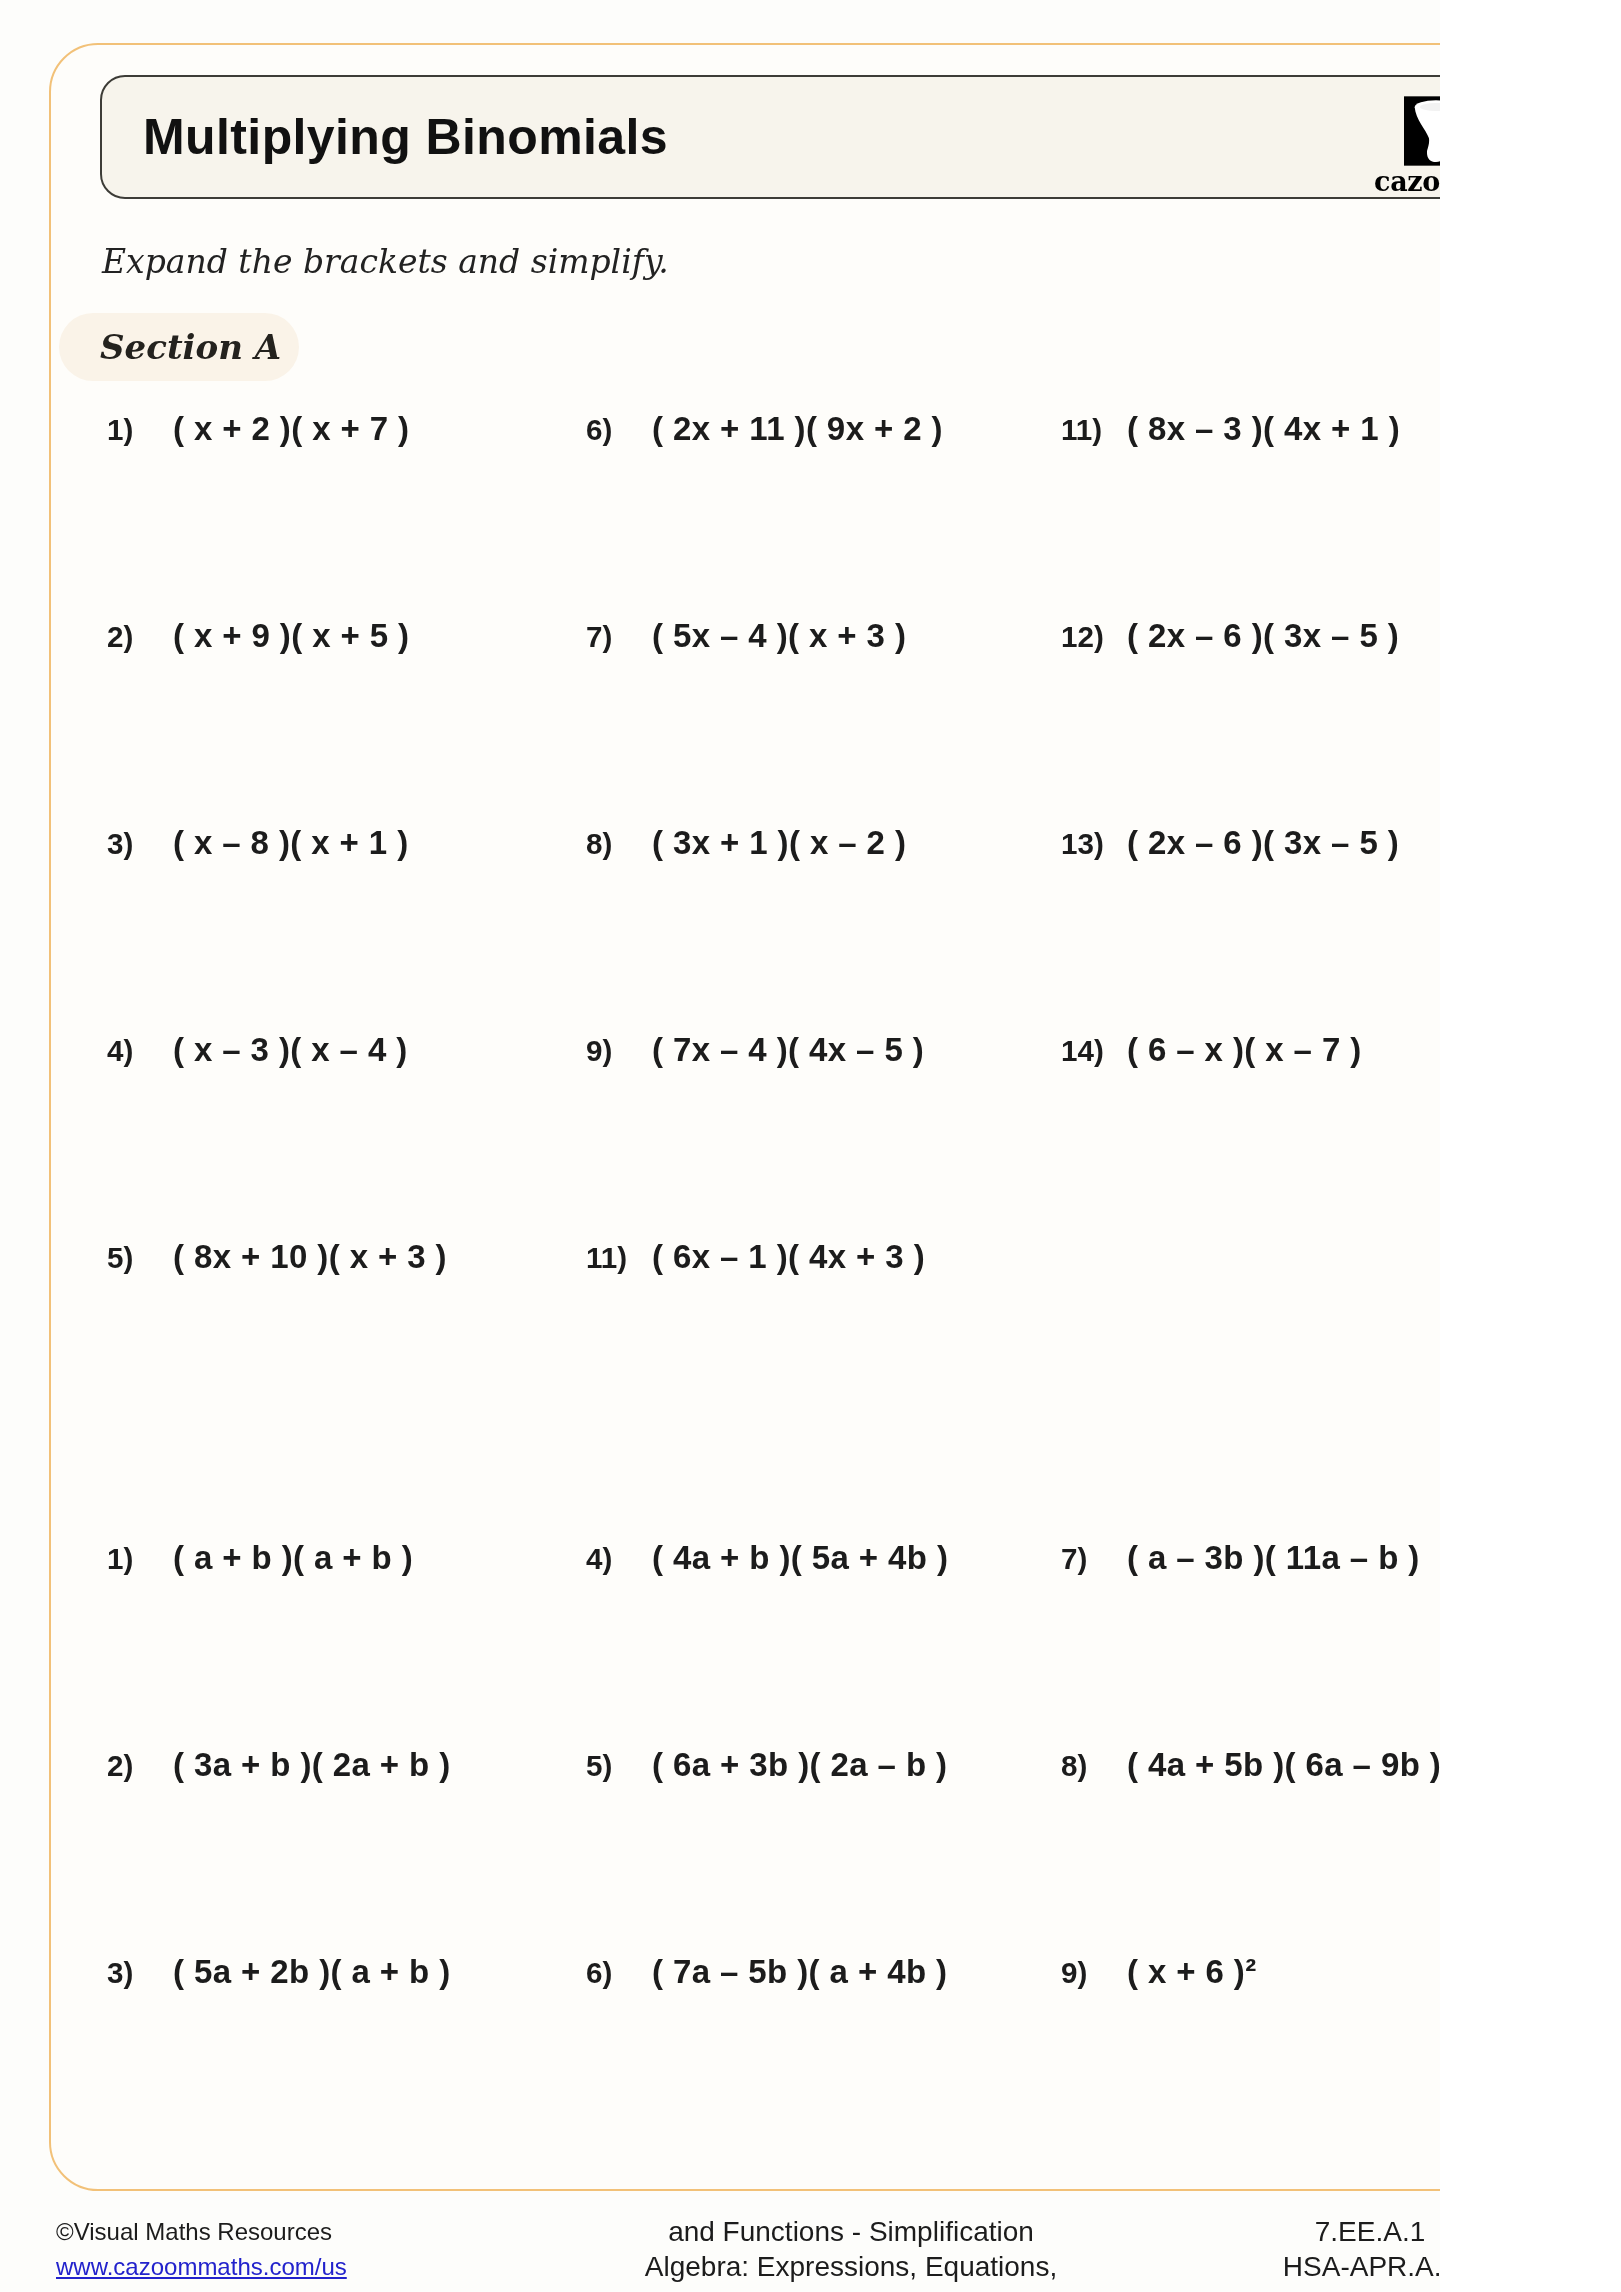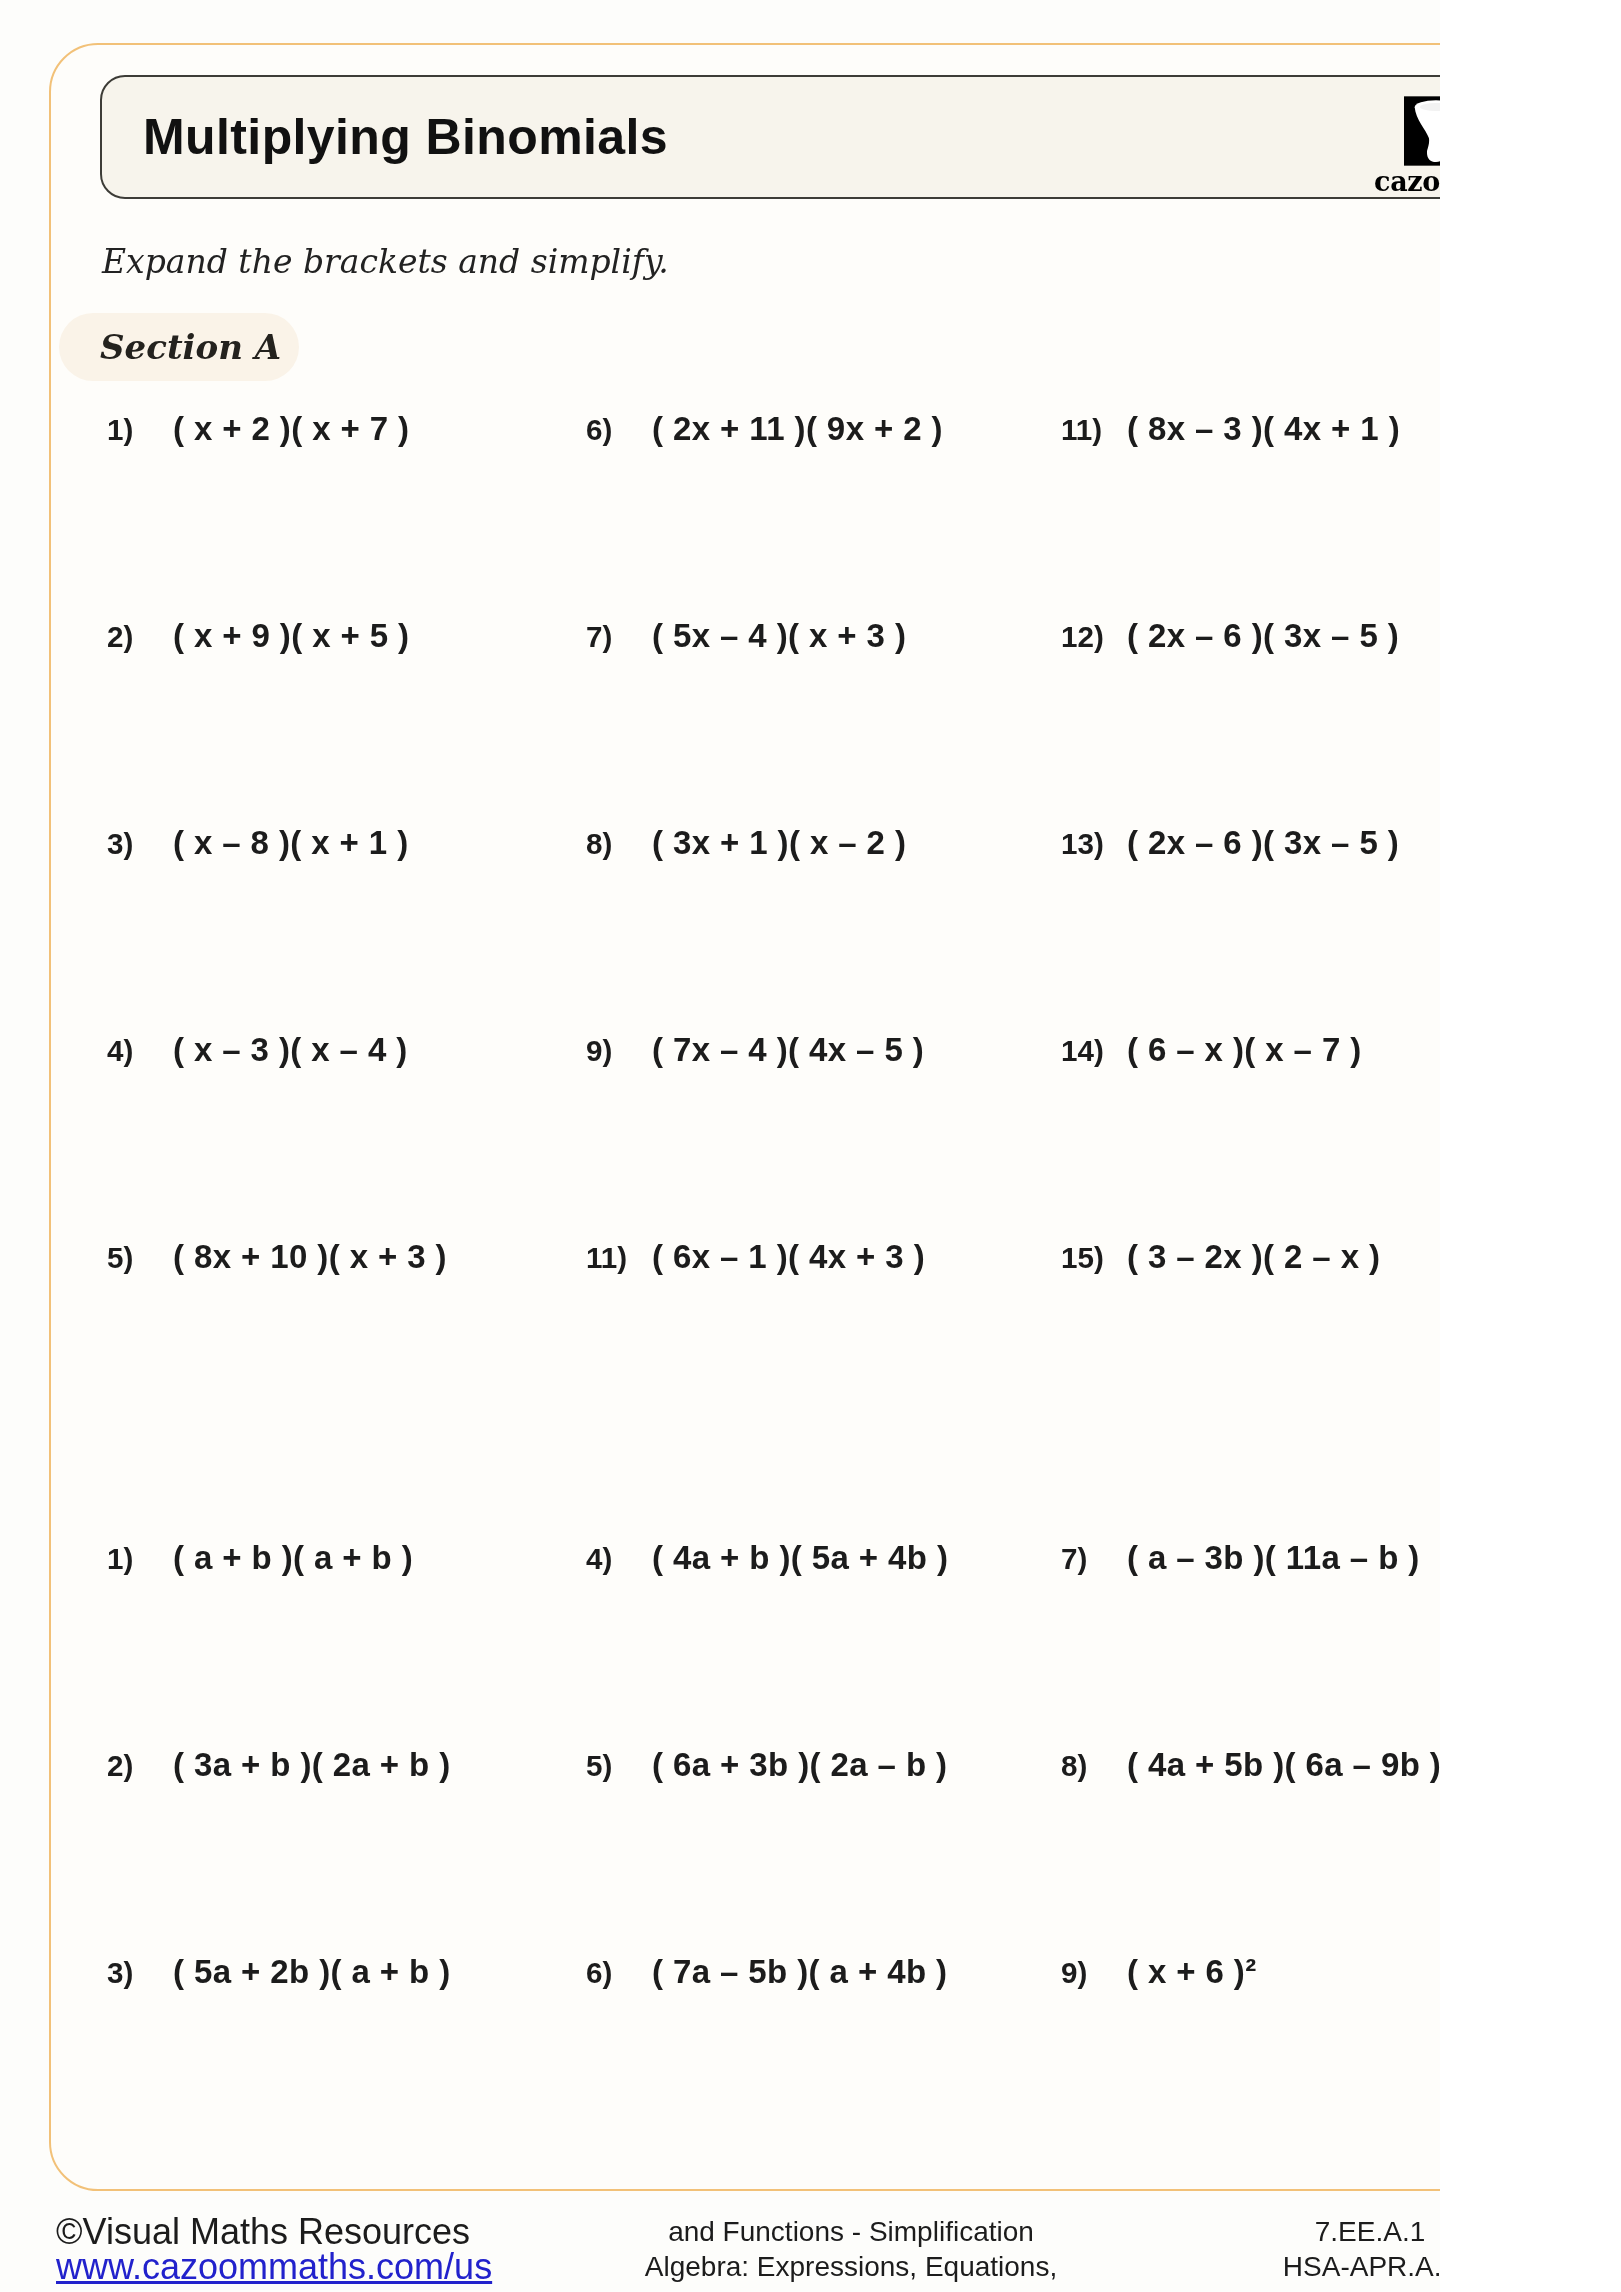--- a/index.html
+++ b/index.html
@@ -38,21 +38,21 @@
   }
   #pillA { top:313px; }
   #pillB { top:1451px; }
   .problems { position:absolute; left:0; width:1622px; }
   #problemsA { top:410px; }
   #problemsB { top:1539px; }
   .prow { display:grid; grid-template-columns:479px 475px 668px; height:207px; align-items:start; }
   .pcell { padding-left:107px; display:flex; align-items:baseline; }
   .pnum { width:66px; flex:none; font-size:29.6px; font-weight:bold; }
   .pexpr { font-size:33px; font-weight:bold; letter-spacing:0.4px; white-space:nowrap; }
-  .footer-left { position:absolute; left:56px; top:2214px; font-size:36px; line-height:35px; }
+  .footer-left { position:absolute; left:56px; top:2214px; font-size:24px; line-height:35px; }
   .footer-link { color:#2222CC; text-decoration:underline; cursor:pointer; }
   .footer-center { position:absolute; left:627px; top:2214px; width:448px; text-align:center; font-size:28px; line-height:35px; }
   .footer-right { position:absolute; left:1249px; top:2214px; width:242px; text-align:center; font-size:28px; line-height:35px; }
 </style>
 </head>
 <body>
 
 <div class="page">
   <div class="frame"></div>
 
@@ -131,24 +131,20 @@
       </div>
       <div class="prow">
         <div class="pcell">
           <span class="pnum">5)</span>
           <span class="pexpr">( 8x + 10 )( x + 3 )</span>
         </div>
         <div class="pcell">
           <span class="pnum">11)</span>
           <span class="pexpr">( 6x – 1 )( 4x + 3 )</span>
         </div>
-        <div class="pcell">
-          <span class="pnum">15)</span>
-          <span class="pexpr">( 3 – 2x )( 2 – x )</span>
-        </div>
       </div>
     </div>
 
   <div class="problems" id="problemsB">
       <div class="prow">
         <div class="pcell">
           <span class="pnum">1)</span>
           <span class="pexpr">( a + b )( a + b )</span>
         </div>
         <div class="pcell">

